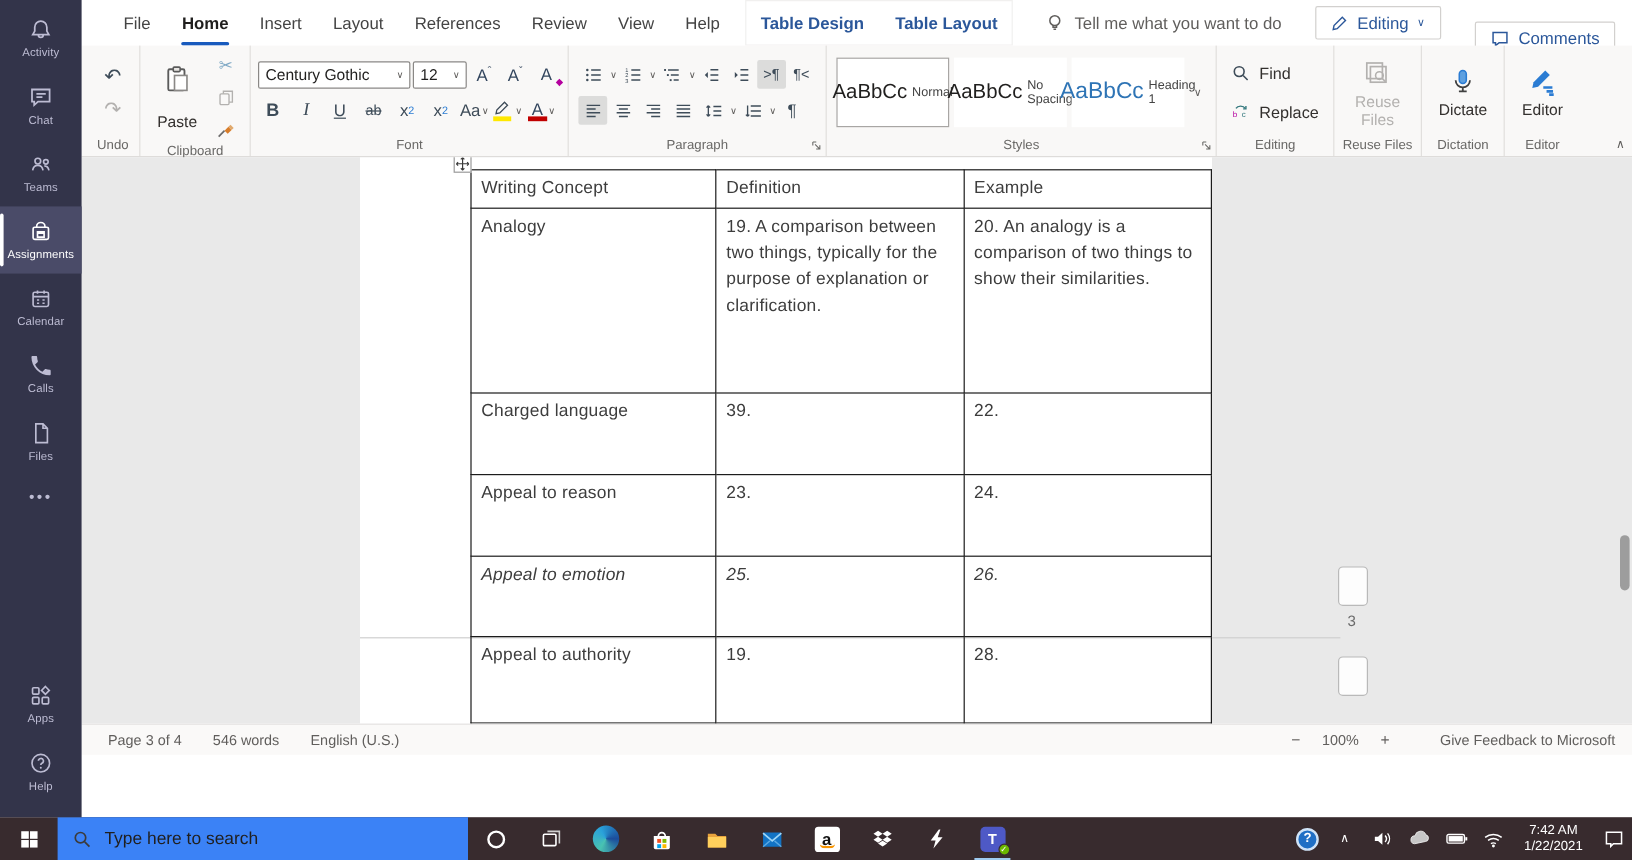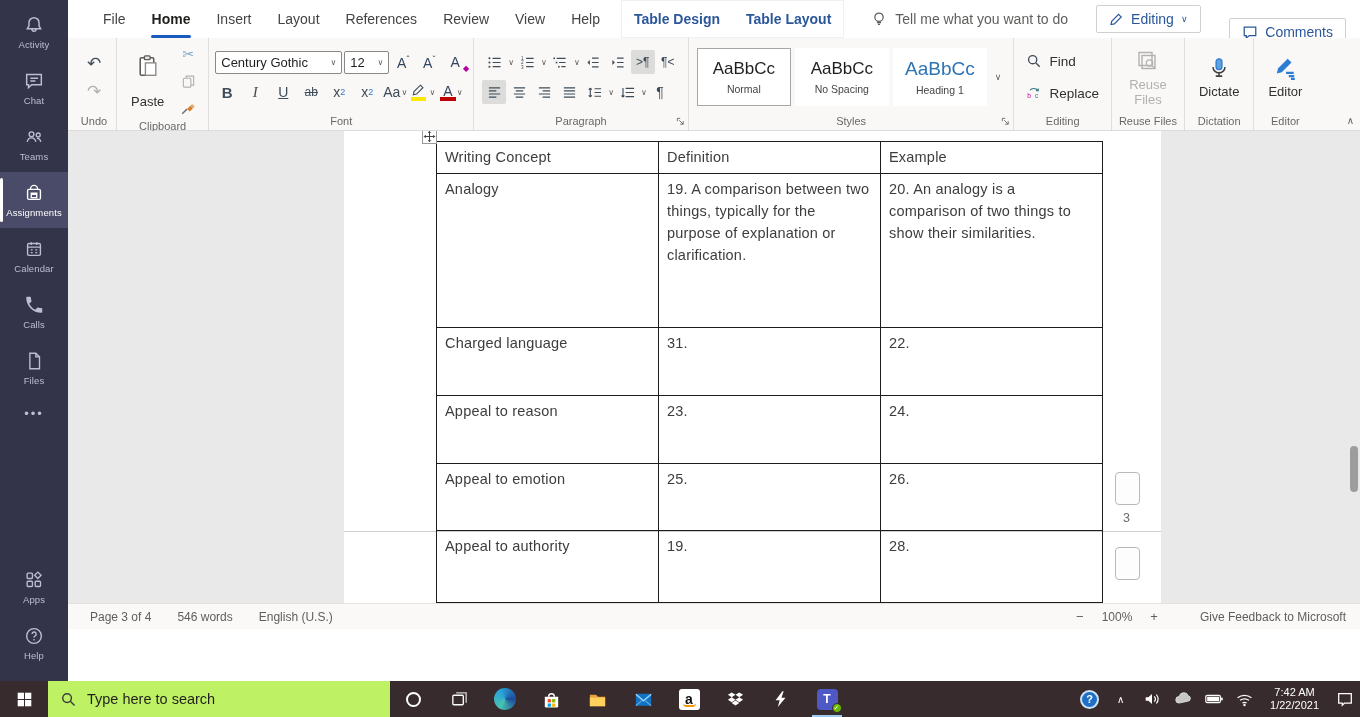--- a/index.html
+++ b/index.html
@@ -90,47 +90,47 @@
   .fc-bar { position:absolute; left:0; right:0; bottom:0; height:4px; background:#c00000; }
   .clearfmt { position:relative; }
   .clearfmt .dia { position:absolute; right:-2px; bottom:1px; font-size:8px; color:#b4009e; }
 
   .para-grid { display:flex; flex-direction:column; gap:6px; padding:0 2px; }
   .para-row { display:flex; align-items:center; gap:1px; }
   .pilcrow { font-size:14px; color:#3e4c59; }
 
   .styles-row { display:flex; align-items:center; gap:4px; padding:0 2px; }
   .style-card { width:94px; height:58px; background:#fff; border:1px solid transparent;
-    display:flex; flex-direction:column; align-items:center; justify-content:center; gap:4px;
+    display:flex; flex-direction:row; align-items:center; justify-content:center; gap:4px;
     cursor:pointer; }
   .style-card.sel { border-color:#a8a6a4; box-shadow:0 0 0 1px #fff inset; }
   .style-sample { font-size:17px; color:#201f1e; }
   .style-name { font-size:10.5px; color:#444; }
   .style-card.h1 .style-sample { color:#2e74b5; font-size:19px; }
   .styles-chev { padding:0 4px; cursor:pointer; color:#605e5c; font-size:9px; }
 
   .edit-col { display:flex; flex-direction:column; gap:16px; padding:0 6px; }
   .edit-item { display:flex; align-items:center; gap:7px; font-size:13.5px; color:#33302e; cursor:pointer; }
 
   .big-btn { display:flex; flex-direction:column; align-items:center; gap:3px; padding:0 8px;
     font-size:13px; color:#33302e; cursor:pointer; text-align:center; }
   .big-btn.dim { color:#b3b1af; }
   .collapse-chev { position:absolute; right:6px; bottom:4px; color:#605e5c; font-size:10px; cursor:pointer; }
 
   
   .docarea { position:relative; height:472px; background:#e9e9e9; overflow:hidden; }
-  .page { position:absolute; left:232px; top:0; width:817px; height:472px; background:#fff;margin-left:44px; }
+  .page { position:absolute; left:232px; top:0; width:710px; height:472px; background:#fff; }
   .page-break { position:absolute; left:0; width:817px; top:400px; border-top:1px solid #cfcfcf; }
   .tablewrap { position:absolute; left:92px; top:10px; }
   .doc-table { border-collapse:collapse; table-layout:fixed;
     font-size:14.5px; color:#3d3d3d; letter-spacing:.2px; }
   .doc-table td, .doc-table th { border:1px solid #1c1c1c; vertical-align:top; text-align:left;
     padding:4px 8px 4px 8px; font-weight:normal; line-height:22px; width:222px; cursor:text; }
   .rh0 { height:32px; } .rh1 { height:154px; } .rh2 { height:68px; }
-  .rh3 { height:68px; } .rh4 { height:67px; } .rh5 { height:72px; }
+  .rh3 { height:68px; } .rh4 { height:67px;font-style:italic; } .rh5 { height:72px; }
   .tbl-handle { position:absolute; left:-14px; top:-12px; width:15px; height:15px;
     background:#fff; border:1px solid #9a9a9a; color:#3a3a3a; display:flex;
     align-items:center; justify-content:center; cursor:move; }
   .comment-chip { position:absolute; left:1047px; width:25px; height:33px; background:#fdfdfd;
     border:1px solid #b9b9b9; border-radius:4px; cursor:pointer; }
   .page-num-marker { position:absolute; left:1055px; top:380px; font-size:12.5px; color:#6a6a6a; }
   .v-scroll { position:absolute; right:1px; top:0; bottom:0; width:10px; }
   .v-thumb { position:absolute; right:1px; top:315px; width:8px; height:46px;
     background:#9d9d9d; border-radius:4px; cursor:grab; }
 
@@ -140,21 +140,21 @@
   .sb-left { display:flex; gap:26px; }
   .sb-left span { cursor:pointer; }
   .sb-right { margin-left:auto; display:flex; align-items:center; gap:18px; }
   .zoom-ctl { cursor:pointer; font-size:13px; }
 
   
   .taskbar { position:absolute; left:0; top:681px; width:1360px; height:36px;
     background:#382b2e; display:flex; align-items:center; color:#fff; }
   .tb-btn { width:46px; height:36px; display:flex; align-items:center; justify-content:center; cursor:pointer; }
   .tb-start { width:48px; }
-  .tb-searchbox { width:342px; height:36px; background:#bef264; display:flex; align-items:center;
+  .tb-searchbox { width:342px; height:36px; background:#3b82f6; display:flex; align-items:center;
     gap:10px; padding:0 12px; cursor:text; }
   .tb-search-input { border:none; outline:none; background:transparent; font-size:14.5px;
     color:#201f1e; width:260px; font-family:"Liberation Sans",sans-serif; }
   .tb-search-input::placeholder { color:#201f1e; }
   .cortana-ring { width:15px; height:15px; border:2.5px solid #fff; border-radius:50%; }
   .edge-circle { width:22px; height:22px; border-radius:50%;
     background:conic-gradient(from 210deg,#49c3b1,#2aa2da,#1b4c9b,#49c3b1); }
   .amazon-sq { width:21px; height:21px; background:#fff; border-radius:3px; position:relative;
     color:#111; font-size:14px; font-weight:bold; display:flex; align-items:center; justify-content:center; }
   .amazon-smile { position:absolute; left:4px; right:4px; bottom:3px; height:4px;
@@ -796,21 +796,21 @@
                 <th>Definition</th>
                 <th>Example</th>
               </tr>
               <tr class="rh1">
                 <td>Analogy</td>
                 <td>19. A comparison between two things, typically for the purpose of explanation or clarification.</td>
                 <td>20. An analogy is a comparison of two things to show their similarities.</td>
               </tr>
               <tr class="rh2">
                 <td>Charged language</td>
-                <td>31.</td>
+                <td>39.</td>
                 <td>22.</td>
               </tr>
               <tr class="rh3">
                 <td>Appeal to reason</td>
                 <td>23.</td>
                 <td>24.</td>
               </tr>
               <tr class="rh4">
                 <td>Appeal to emotion</td>
                 <td>25.</td>

